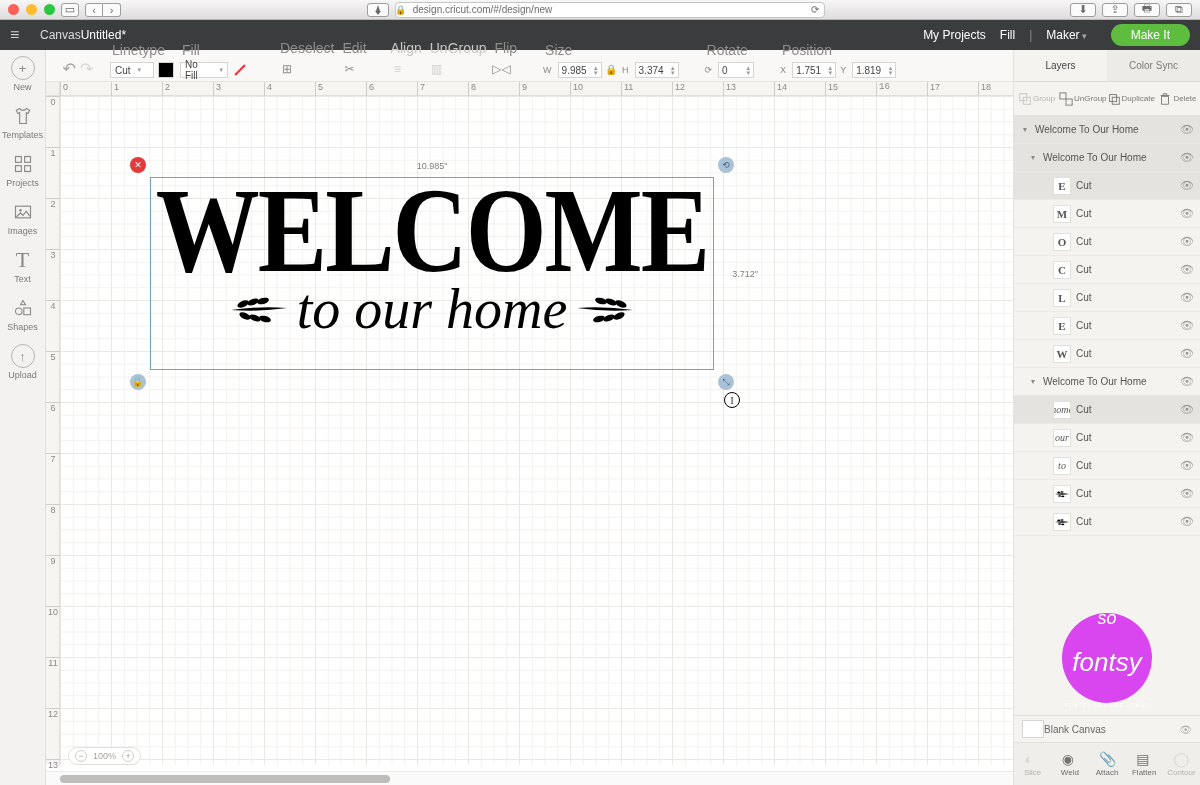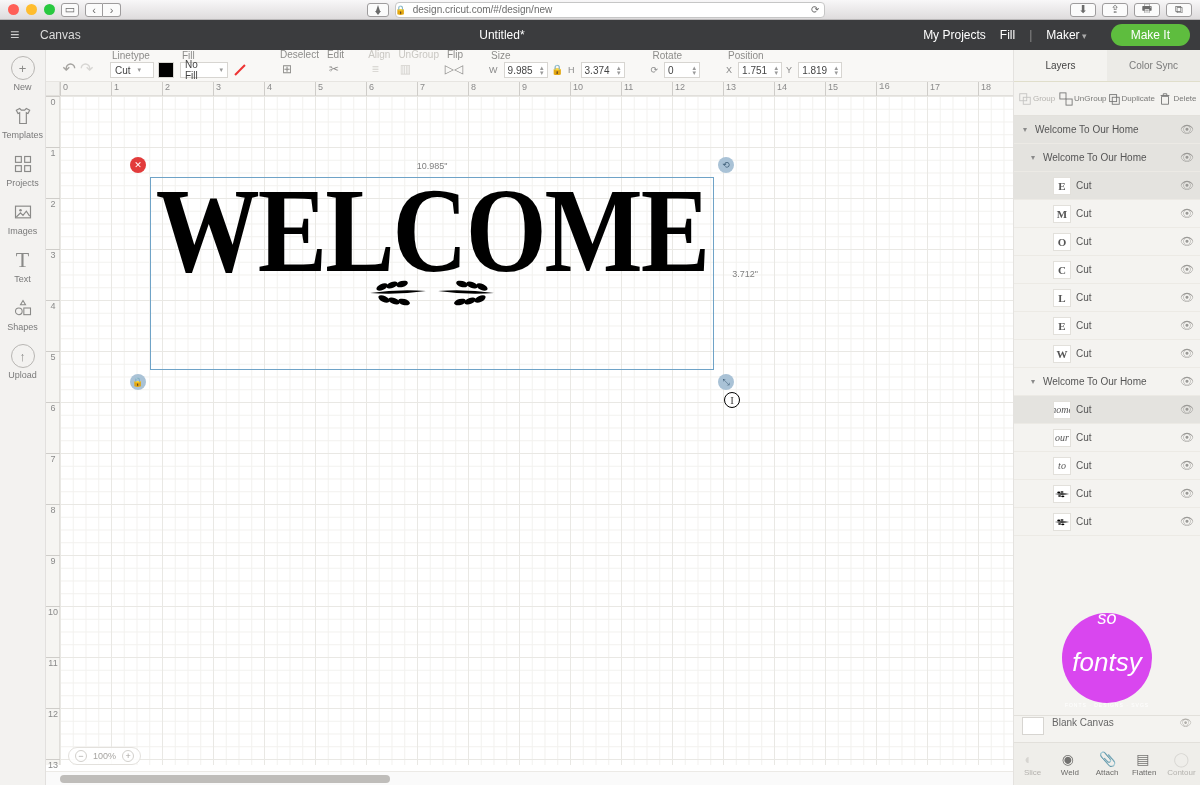--- a/index.html
+++ b/index.html
@@ -17,41 +17,41 @@
   .mac-titlebar .flex{flex:1;}
   .url-bar { background:#fff; border:1px solid #c6c6c6; border-radius:4px; height:16px; width:430px; margin:0 auto; display:flex; align-items:center; justify-content:center; font-size:10px; color:#6c6c6c; gap:6px;}
   .url-bar .lock{font-size:9px;}
   .right-group{display:flex; gap:6px; align-items:center;}
   .right-group .sq{width:26px;}
 
   
   .app-top { height:30px; background:#3b3c3e; color:#fff; display:flex; align-items:center; padding:0 10px; font-size:12px; }
   .app-top .hamb{width:30px;font-size:16px;color:#cfcfcf;}
   .app-top .canvas{color:#ddd;}
-  .app-top .title{flex:1;text-align:center;color:#fff;}
+  .app-top .title{flex:1;text-align:left;color:#fff;}
   .app-top .rlinks{display:flex; gap:14px; align-items:center;}
   .app-top .rlinks .sep{color:#888;}
   .app-top .make-it{ background:#5ebd3e; color:#fff; padding:4px 20px; border-radius:14px; font-size:12px; margin-left:10px;}
   .app-top .maker::after{content:" ▾"; font-size:9px; color:#aaa;}
 
   
   .app-body{ height:735px; display:flex; }
 
   
   .left-tool{ width:46px; background:#f3f2f0; border-right:1px solid #e2e0de; display:flex; flex-direction:column; align-items:center; padding-top:6px; gap:12px;}
   .ltb{ width:40px; display:flex; flex-direction:column; align-items:center; color:#7a7a7a; gap:2px; font-size:9px;}
   .ltb .ic{ width:24px; height:24px; border:1px solid #b8b6b3; border-radius:50%; display:flex; align-items:center; justify-content:center; font-size:13px; color:#8a8a88;}
   .ltb.nr .ic{border:none;font-size:22px;}
   .ltb.tshirt .ic svg{width:20px;height:20px;}
 
   
   .center{ flex:1; display:flex; flex-direction:column; border-right:1px solid #e4e2df; }
   .ctx-bar{ height:32px; background:#f9f8f6; border-bottom:1px solid #e7e5e1; display:flex; align-items:flex-end; padding:0 6px; gap:6px; font-size:9px;}
   .cgrp{ display:flex; flex-direction:column; height:100%; justify-content:flex-end; padding-bottom:3px;}
-  .cgrp .lbl{ font-size:10px; color:#8d8c8a; margin-bottom:0px; padding-left:2px; height:12px;}
+  .cgrp .lbl{ font-size:14px; color:#8d8c8a; margin-bottom:8px; padding-left:2px; height:12px;}
   .cgrp .row{display:flex; align-items:center; gap:4px;}
   .undo-redo{ width:52px; display:flex; align-items:center; justify-content:center; gap:8px; color:#a6a4a0; font-size:16px;}
   .dd{ height:16px; border:1px solid #d7d5d1; background:#fff; padding:0 4px; display:flex; align-items:center; font-size:10px; gap:4px;}
   .dd::after{content:"▾"; font-size:7px; color:#999; margin-left:3px;}
   .sw{ width:16px; height:16px; border:1px solid #d7d5d1; background:#000;}
   .slash{width:16px;height:16px;display:flex;align-items:center;justify-content:center;}
   .slash::before{content:"";width:14px;height:2px;background:#e33;transform:rotate(-45deg);display:block;}
   .ibtn{ width:18px; height:18px; display:flex; align-items:center; justify-content:center; color:#8d8c8a; font-size:12px;}
   .ibtn.dis{color:#d2d0cc;}
   .num-in{ height:16px; width:44px; border:1px solid #d7d5d1; background:#fff; font-size:10px; padding:0 3px; display:flex; align-items:center; justify-content:space-between;}
@@ -120,21 +120,21 @@
   .lr .eye{width:14px;color:#9a9996;font-size:11px;}
   .lr.indent1{padding-left:14px;}
   .lr.indent2{padding-left:24px;}
 
   .watermark{display:flex;align-items:center;justify-content:center;padding:12px 0;}
   .watermark .circle{width:90px;height:90px;border-radius:50%;background:#d946ef;display:flex;flex-direction:column;align-items:center;justify-content:center;color:#fff;font-family:"Brush Script MT",cursive;gap:24px;}
   .watermark .circle .l1{font-size:18px;font-style:italic;}
   .watermark .circle .l2{font-size:26px;font-style:italic;margin-top:-6px;}
   .watermark .circle .l3{font-size:5px;font-family:Arial;letter-spacing:1px;margin-top:0px;}
 
-  .canvas-row{height:28px;border-top:1px solid #e2e0db;border-bottom:1px solid #e2e0db;display:flex;padding:1px 8px;gap:8px;font-size:10px;color:#666;}
+  .canvas-row{height:28px;border-top:1px solid #e2e0db;border-bottom:1px solid #e2e0db;display:flex;align-items:center;padding:8px 8px;font-size:10px;color:#666;}
   .canvas-row .sw{background:#fff;width:22px;height:18px;}
   .canvas-row .eye{margin-left:auto;color:#b0aea9;}
 
   .rp-bottom{height:42px;display:flex;background:#efeeea;}
   .rp-bottom .b{flex:1;display:flex;flex-direction:column;align-items:center;justify-content:center;font-size:8px;color:#b4b2ae;gap:1px;}
   .rp-bottom .b.en{color:#6d6c6a;}
   .rp-bottom .b svg,.rp-bottom .b .ic{width:16px;height:16px;font-size:14px;opacity:.4;}
   .rp-bottom .b.en svg,.rp-bottom .b.en .ic{opacity:.95;}
 
   svg{display:block;}
@@ -406,20 +406,21 @@
               <g fill="#000">
                 <path d="M2 16 Q30 12 58 14 Q30 18 2 16"></path>
                 <ellipse cx="14" cy="10" rx="6" ry="3" transform="rotate(-25 14 10)"></ellipse>
                 <ellipse cx="24" cy="8" rx="6" ry="3" transform="rotate(-20 24 8)"></ellipse>
                 <ellipse cx="34" cy="7" rx="6" ry="3" transform="rotate(-15 34 7)"></ellipse>
                 <ellipse cx="16" cy="22" rx="6" ry="3" transform="rotate(25 16 22)"></ellipse>
                 <ellipse cx="26" cy="24" rx="6" ry="3" transform="rotate(20 26 24)"></ellipse>
                 <ellipse cx="36" cy="25" rx="6" ry="3" transform="rotate(15 36 25)"></ellipse>
               </g>
             </svg>
+          <div class="art-text2">to our home</div>
           <svg class="leaf r" viewBox="0 0 60 30">
               <g fill="#000">
                 <path d="M2 16 Q30 12 58 14 Q30 18 2 16"></path>
                 <ellipse cx="14" cy="10" rx="6" ry="3" transform="rotate(-25 14 10)"></ellipse>
                 <ellipse cx="24" cy="8" rx="6" ry="3" transform="rotate(-20 24 8)"></ellipse>
                 <ellipse cx="34" cy="7" rx="6" ry="3" transform="rotate(-15 34 7)"></ellipse>
                 <ellipse cx="16" cy="22" rx="6" ry="3" transform="rotate(25 16 22)"></ellipse>
                 <ellipse cx="26" cy="24" rx="6" ry="3" transform="rotate(20 26 24)"></ellipse>
                 <ellipse cx="36" cy="25" rx="6" ry="3" transform="rotate(15 36 25)"></ellipse>
               </g>

